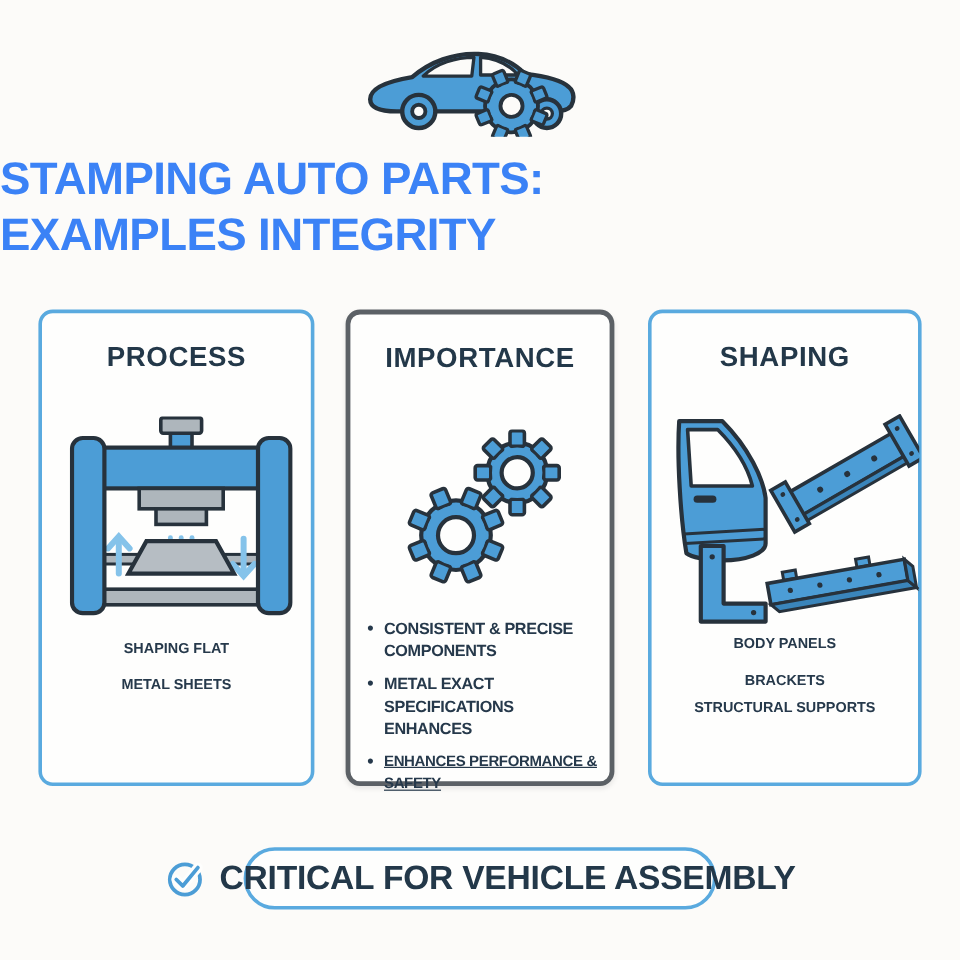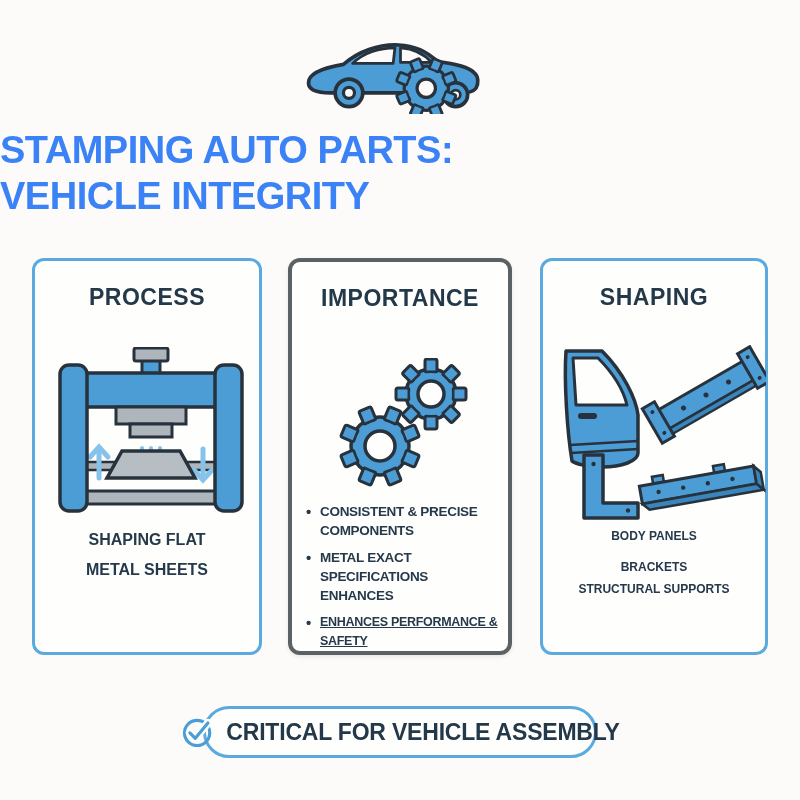--- a/index.html
+++ b/index.html
@@ -30,26 +30,26 @@
   #card-importance { left: 288px; width: 224px; }
   #card-examples { left: 540px; width: 228px; }
   .card h2 {
     margin-top: 23px; text-align: center;
     font-size: 23px; font-weight: bold; letter-spacing: 0.5px; color: #233849;
   }
   
   .press-icon { position: absolute; left: 23px; top: 86px; width: 186px; height: 168px; }
   .process-caption {
     position: absolute; top: 264px; width: 100%;
-    text-align: center; font-weight: bold; font-size: 16px;
+    text-align: center; font-weight: bold; font-size: 12px;
     line-height: 30px; color: #26394B;
   }
   
   .gears-icon { position: absolute; left: 44px; top: 96px; width: 138px; height: 130px; }
-  .bullet-list { position: absolute; top: 240px; left: 13px; right: 6px; list-style: none; }
+  .bullet-list { position: absolute; top: 252px; left: 13px; right: 6px; list-style: none; }
   .bullet-list li {
     position: relative; padding-left: 15px;
     font-weight: bold; color: #26394B;
     font-size: 13.5px; line-height: 19px; letter-spacing: -0.3px;
     margin-bottom: 8px;
   }
   .bullet-list li::before {
     content: "\2022"; position: absolute; left: 1px; top: 0;
     font-size: 15px; color: #26394B;
   }
@@ -63,21 +63,21 @@
   .examples-captions .line1 { display: block; margin-bottom: 13px; }
   .examples-captions .line2, .examples-captions .line3 { display: block; line-height: 22px; }
   
   .footer-pill {
     position: absolute; left: 203px; top: 706px; width: 394px; height: 52px;
     border: 3.5px solid #5AAADF; border-radius: 28px; background: #FEFEFD;
     display: flex; align-items: center; justify-content: center; gap: 10px;
   }
   .check-icon { width: 36px; height: 36px; flex: 0 0 auto; }
   .footer-label {
-    font-size: 23px; font-weight: bold; letter-spacing: -0.2px; color: #233849;
+    font-size: 28px; font-weight: bold; letter-spacing: -0.2px; color: #233849;
     white-space: nowrap;
   }
 </style>
 </head>
 <body>
 
 <div class="canvas">
 
   <svg class="car-icon" viewBox="0 0 220 100" aria-hidden="true">
     <path d="M 10,66 C 10,56 24,50 48,46 C 64,32 86,24 108,25 C 128,26 140,33 150,43 C 168,45 184,49 190,55 C 195,59 195,67 192,72 C 189,76 182,77 176,77 L 34,77 C 20,77 10,74 10,66 Z" fill="#4C9DD6" stroke="#27323C" stroke-width="4" stroke-linejoin="round"></path>
@@ -99,21 +99,21 @@
         <rect x="-5.5" y="-33" width="11" height="12" rx="2" transform="rotate(292.5)"></rect>
         <rect x="-5.5" y="-33" width="11" height="12" rx="2" transform="rotate(337.5)"></rect>
       </g>
       <circle r="20" fill="#4C9DD6"></circle>
       <circle r="10" fill="#FCFBF9" stroke="#27323C" stroke-width="3.5"></circle>
     </g>
   </svg>
 
   <h1 class="title">
     <span style="display:block">STAMPING AUTO PARTS:</span>
-    <span style="display:block">VEHICLE INTEGRITY</span>
+    <span style="display:block">EXAMPLES INTEGRITY</span>
   </h1>
 
   <section class="card blue" id="card-process">
     <h2>PROCESS</h2>
     <svg class="press-icon" viewBox="0 0 186 168" aria-hidden="true">
       <rect x="84" y="8" width="18" height="20" fill="#4C9DD6" stroke="#27323C" stroke-width="3"></rect>
       <rect x="76" y="1" width="34" height="13" rx="2" fill="#AEB6BC" stroke="#27323C" stroke-width="3"></rect>
       <rect x="14" y="26" width="158" height="34" fill="#4C9DD6" stroke="#27323C" stroke-width="3.5"></rect>
       <rect x="26" y="115" width="134" height="8" fill="#AEB6BC" stroke="#27323C" stroke-width="2.5"></rect>
       <rect x="26" y="144" width="134" height="13" fill="#AEB6BC" stroke="#27323C" stroke-width="3"></rect>

